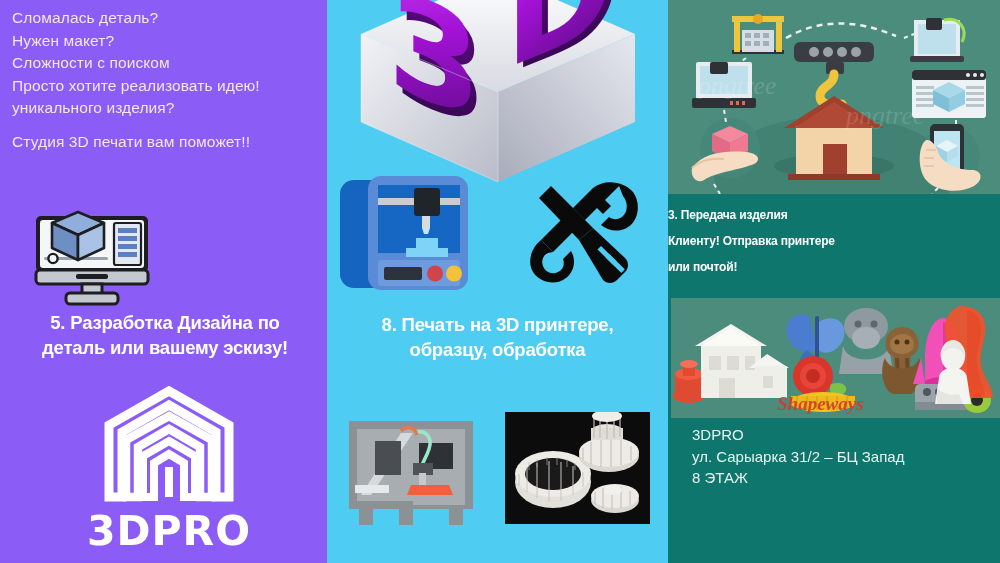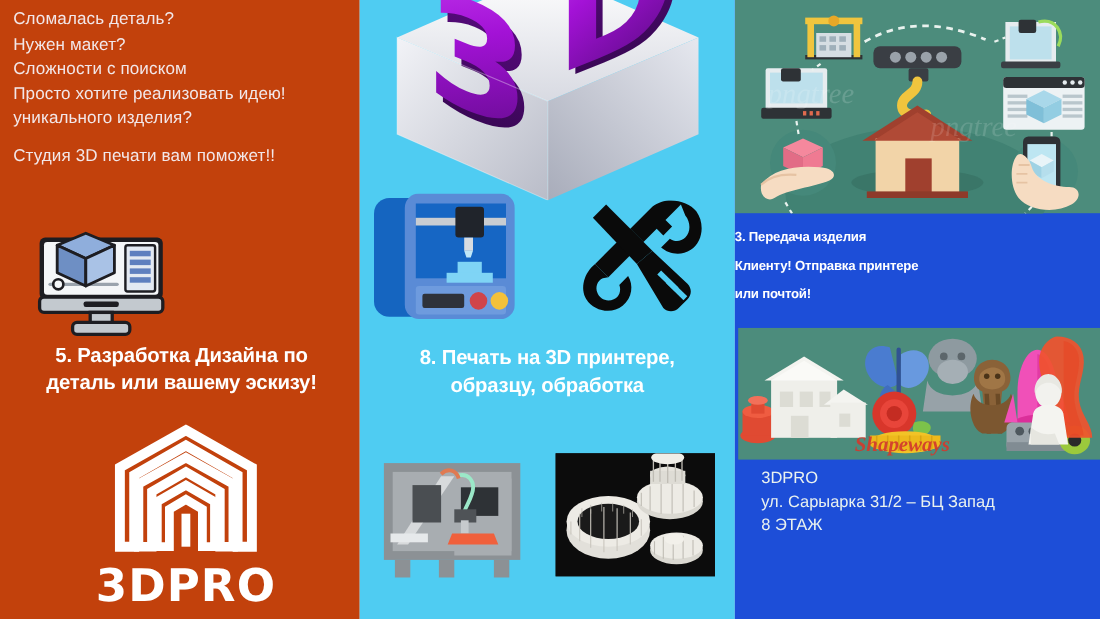--- a/index.html
+++ b/index.html
@@ -3,23 +3,23 @@
 <meta charset="utf-8">
 <style>
   * { margin:0; padding:0; box-sizing:border-box; }
   html,body { width:1000px; height:563px; overflow:hidden; background:#fff; }
   body { font-family:"Liberation Sans","DejaVu Sans",sans-serif; }
 
   .poster { position:relative; width:1000px; height:563px; display:flex; }
 
   
   .panel { position:relative; overflow:hidden; height:563px; }
-  .panel-left   { width:327px; background:#c2410c; }
+  .panel-left   { width:327px; background:#8b5cf6; }
   .panel-mid    { width:341px; background:#4FCCF2; }
-  .panel-right  { width:332px; background:#1d4ed8; }
+  .panel-right  { width:332px; background:#0f766e; }
 
   
   .intro-lines {
     position:absolute; left:12px; top:7px; width:310px;
     color:#F2E7E9; font-size:15.5px; line-height:22.5px; font-weight:400;
     letter-spacing:.1px;
   }
   .intro-lines div { white-space:nowrap; }
   .intro-gap { height:11px !important; }
 

